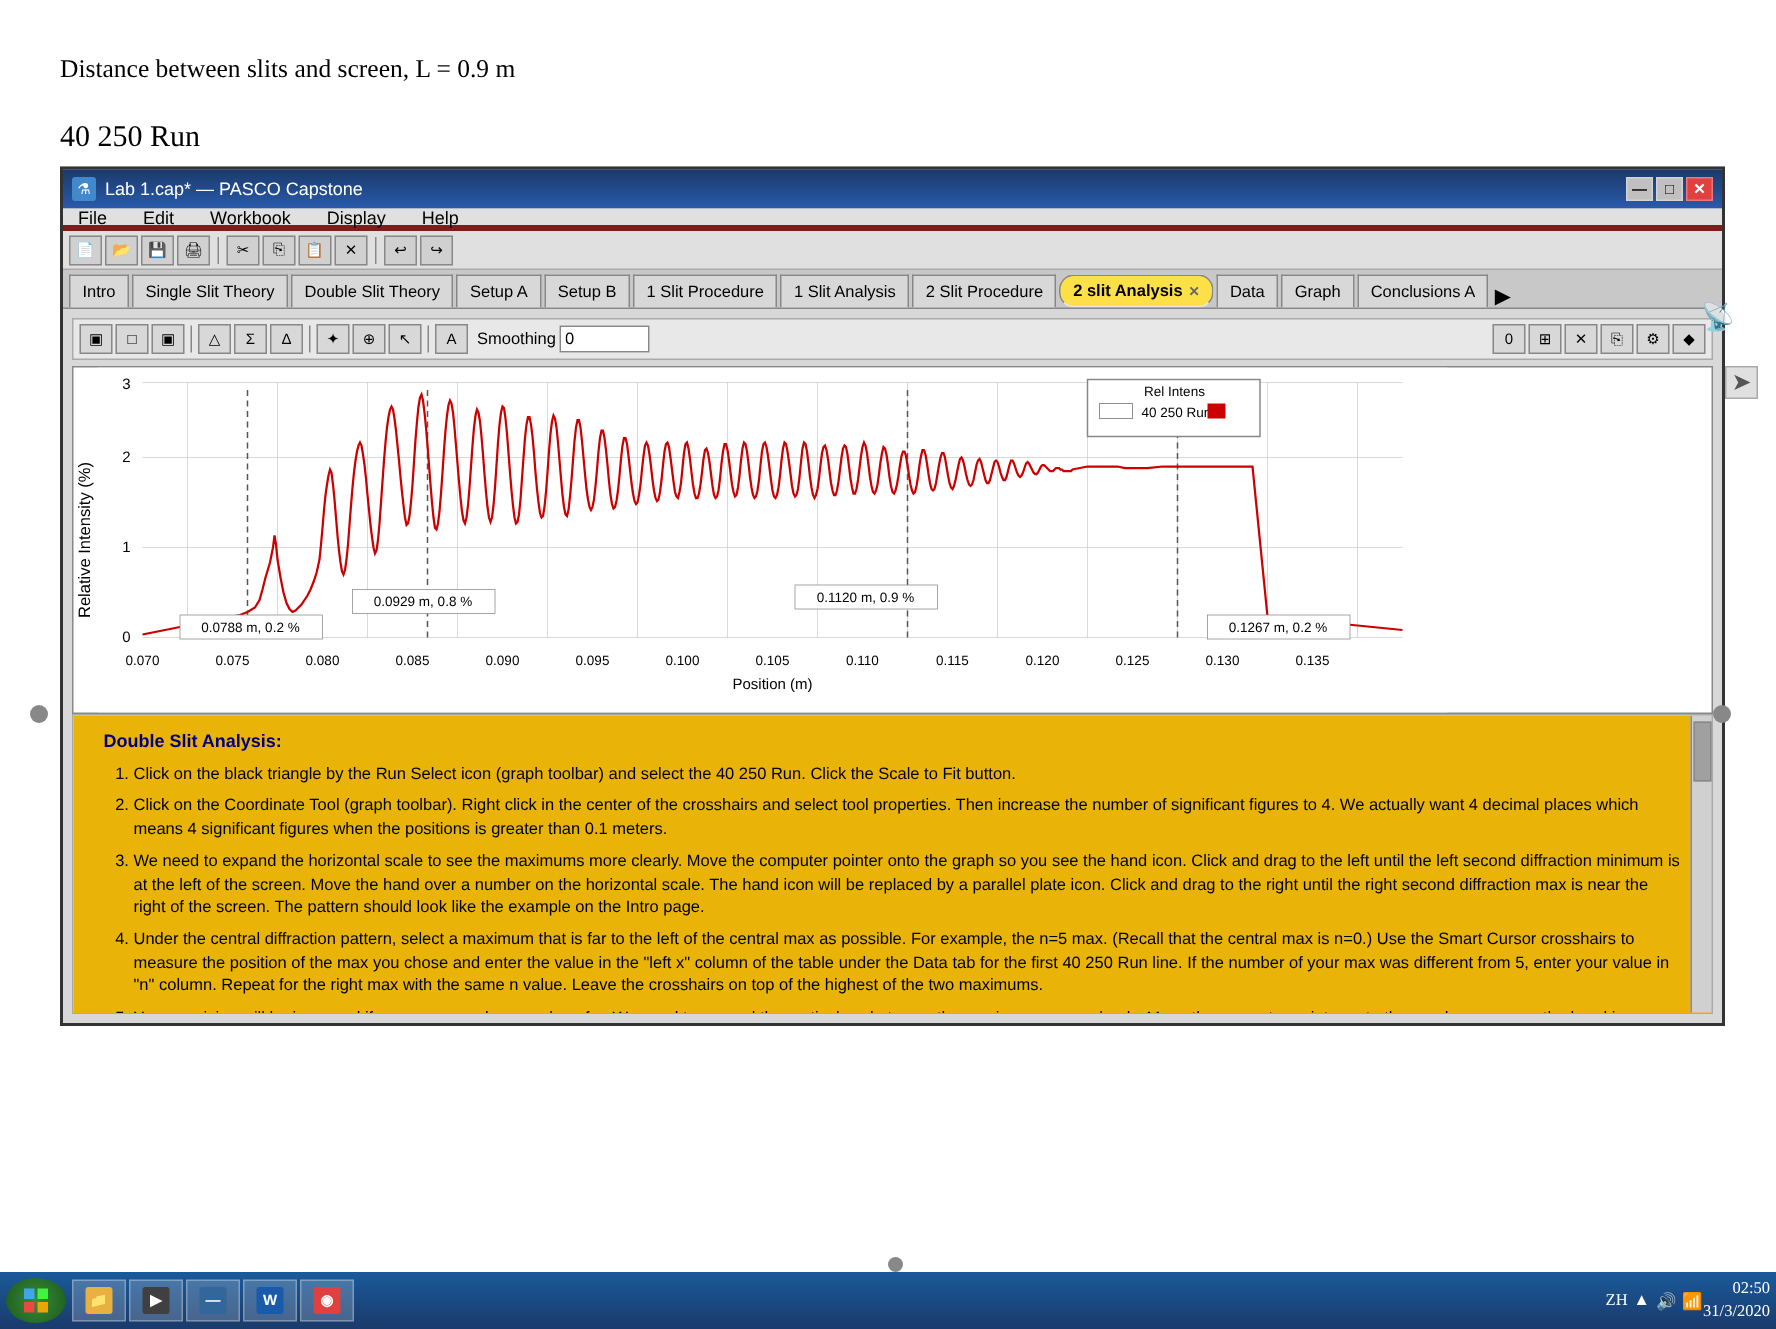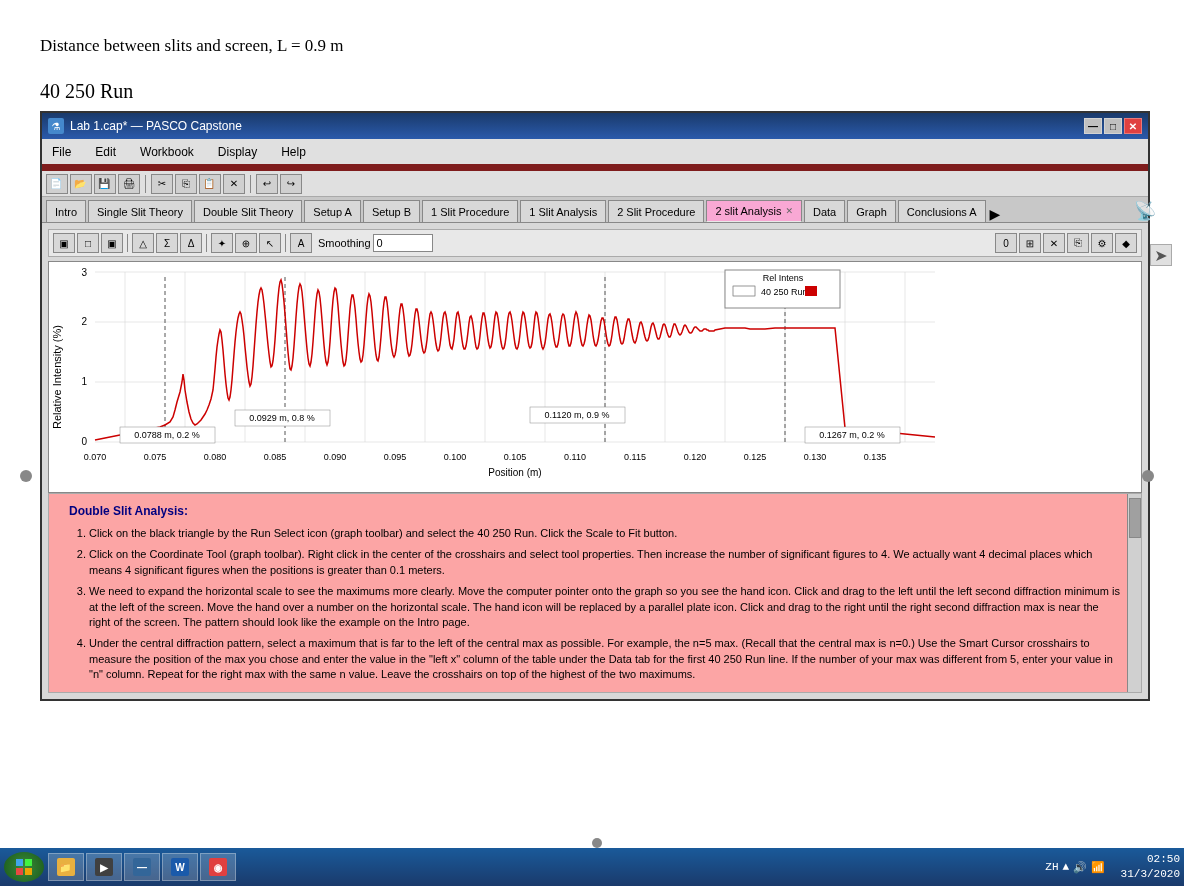--- a/index.html
+++ b/index.html
@@ -93,25 +93,25 @@
       border: 1px solid rgba(255,255,255,0.3);
     }
 
     .title-btn-min { background: #c0c0c0; color: #000; }
     .title-btn-max { background: #c0c0c0; color: #000; }
     .title-btn-close { background: #e04040; color: #fff; }
 
     
     .pasco-menubar {
       background: #e0e0e0;
-      height: 32px;
+      height: 15px;
       display: flex;
       align-items: center;
       padding: 0 4px;
-      border-bottom: 7px solid #7f1d1d;
+      border-bottom: 4px solid #7f1d1d;
       font-family: Arial, sans-serif;
       font-size: 12px;
       gap: 12px;
     }
 
     .menu-item {
       padding: 2px 6px;
       cursor: pointer;
     }
 
@@ -165,23 +165,24 @@
       align-items: center;
       border: 1px solid #888;
       border-bottom: none;
       background: #d8d8d8;
       cursor: pointer;
       white-space: nowrap;
       margin-right: 2px;
     }
 
     .tab.active {
-      background: #f9a8d4;
+      background: #fde047;
       border-bottom: 1px solid #e8e8e8;
-      font-weight: normal;
+      font-weight: bold;
+      border-radius: 10px;
     }
 
     .tab-close {
       margin-left: 4px;
       font-size: 9px;
       color: #666;
     }
 
     
     .graph-container {
@@ -243,21 +244,21 @@
       padding: 4px 2px;
       white-space: nowrap;
     }
 
     .graph-main {
       flex: 1;
     }
 
     
     .content-panel {
-      background: #fca5a5;
+      background: #eab308;
       border: 1px solid #aaa;
       margin: 0;
       padding: 10px 20px;
       font-family: Arial, sans-serif;
       font-size: 11px;
       overflow-y: auto;
       max-height: 200px;
       position: relative;
     }
 
@@ -357,23 +358,23 @@
       align-items: center;
       justify-content: center;
       font-size: 10px;
       font-weight: bold;
       color: white;
     }
 
     .taskbar-right {
       display: flex;
       align-items: center;
-      gap: 16px;
+      gap: 0;
       color: white;
-      font-family: Liberation Mono, monospace;
+      font-family: Liberation Serif, serif;
       font-size: 11px;
     }
 
     .taskbar-tray {
       display: flex;
       align-items: center;
       gap: 4px;
     }
 
     .tray-item {

